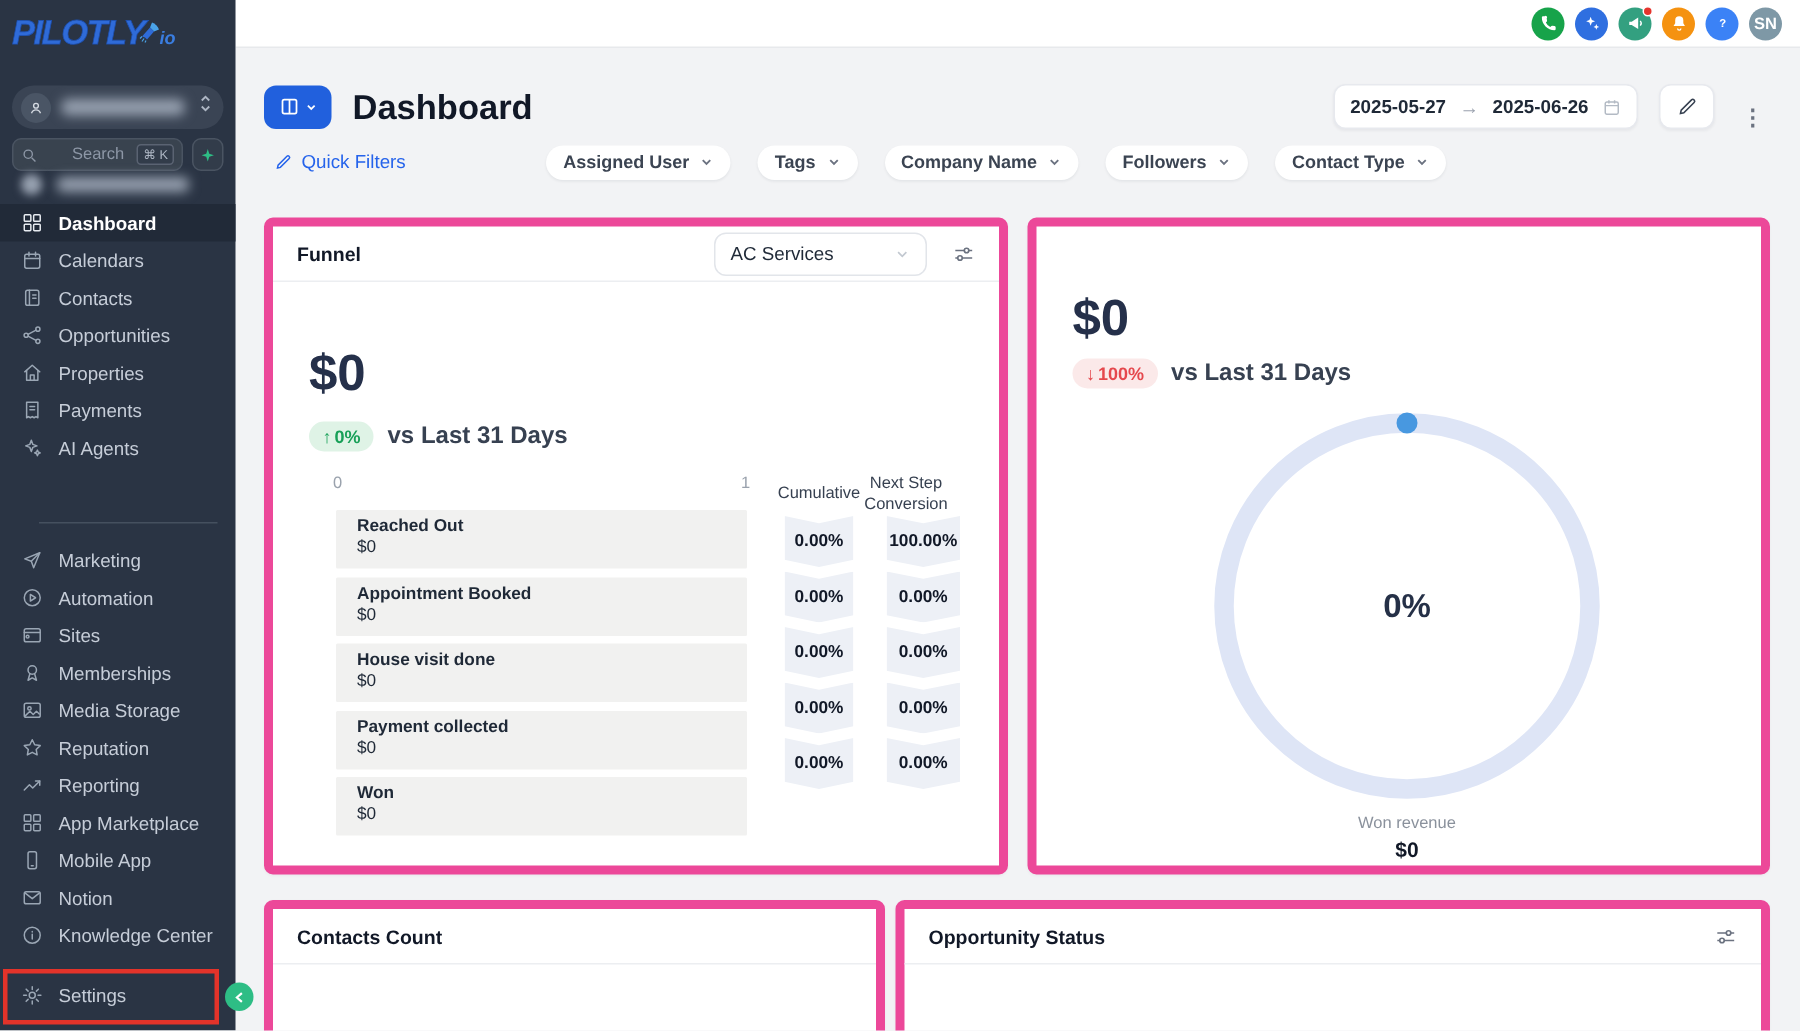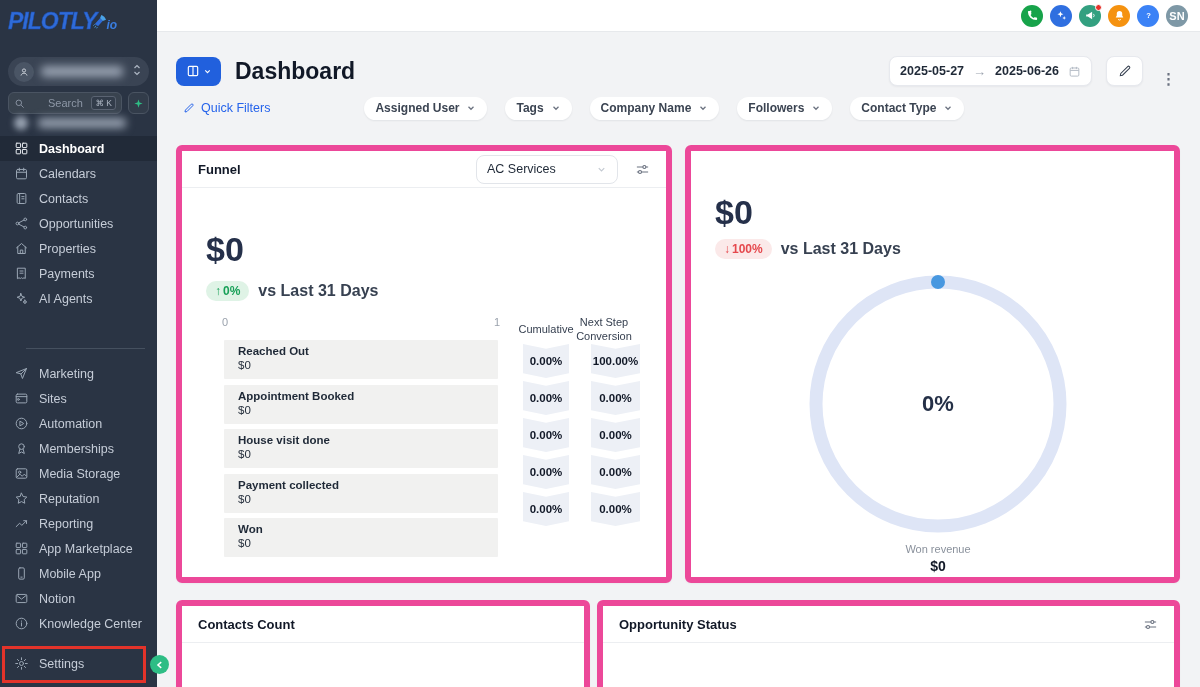--- a/index.html
+++ b/index.html
@@ -354,35 +354,35 @@
             <svg viewBox="0 0 24 24" fill="none" stroke="currentColor" stroke-width="1.6" stroke-linecap="round" stroke-linejoin="round">
               <path d="M4 10.5L20 4l-6.5 16-2.5-7z"></path>
               <path d="M11 13l9-9"></path>
             </svg>
           </span>
           <span class="nav-label">Marketing</span>
         </div>
         <div class="nav-item">
           <span style="display:flex;">
             <svg viewBox="0 0 24 24" fill="none" stroke="currentColor" stroke-width="1.6" stroke-linecap="round" stroke-linejoin="round">
+              <circle cx="12" cy="12" r="8.5"></circle>
+              <path d="M10 8.5l5.5 3.5-5.5 3.5z"></path>
+            </svg>
+          </span>
+          <span class="nav-label">Automation</span>
+        </div>
+        <div class="nav-item">
+          <span style="display:flex;">
+            <svg viewBox="0 0 24 24" fill="none" stroke="currentColor" stroke-width="1.6" stroke-linecap="round" stroke-linejoin="round">
               <rect x="3.5" y="5" width="17" height="14" rx="2"></rect>
               <path d="M3.5 9h17"></path>
               <circle cx="7" cy="13.5" r="1.5"></circle>
             </svg>
           </span>
           <span class="nav-label">Sites</span>
-        </div>
-        <div class="nav-item">
-          <span style="display:flex;">
-            <svg viewBox="0 0 24 24" fill="none" stroke="currentColor" stroke-width="1.6" stroke-linecap="round" stroke-linejoin="round">
-              <circle cx="12" cy="12" r="8.5"></circle>
-              <path d="M10 8.5l5.5 3.5-5.5 3.5z"></path>
-            </svg>
-          </span>
-          <span class="nav-label">Automation</span>
         </div>
         <div class="nav-item">
           <span style="display:flex;">
             <svg viewBox="0 0 24 24" fill="none" stroke="currentColor" stroke-width="1.6" stroke-linecap="round" stroke-linejoin="round">
               <circle cx="12" cy="9" r="4.5"></circle>
               <path d="M9.5 13l-2 7 4.5-2.5L16.5 20l-2-7"></path>
             </svg>
           </span>
           <span class="nav-label">Memberships</span>
         </div>

